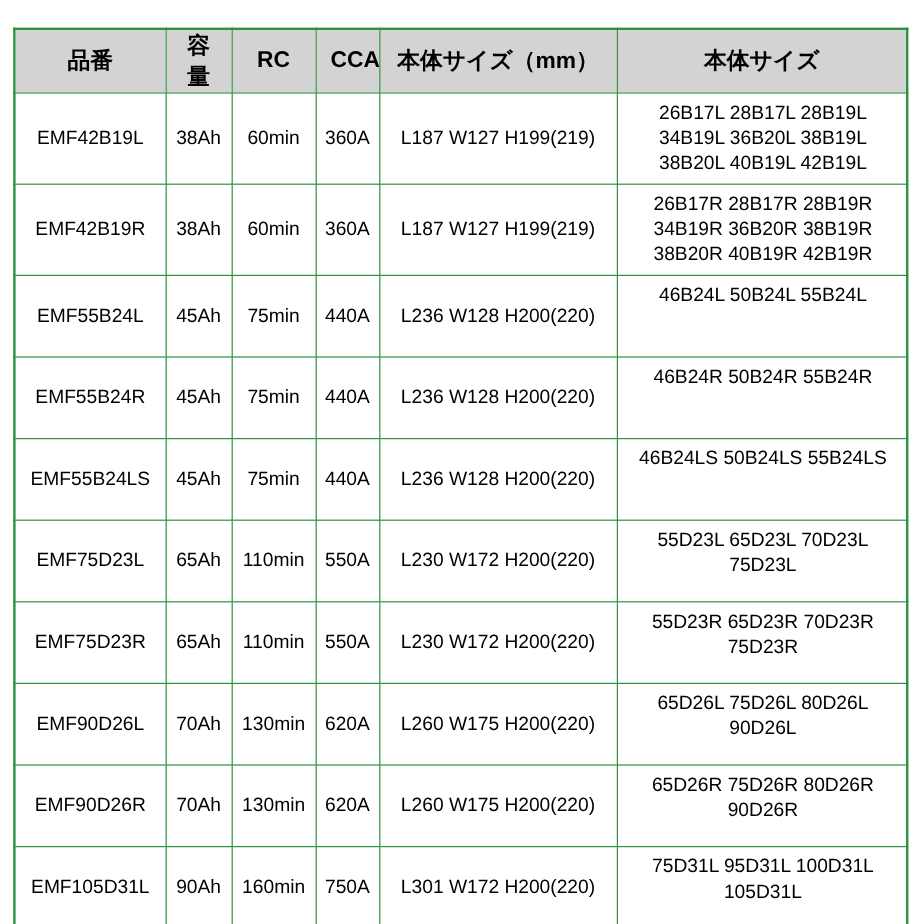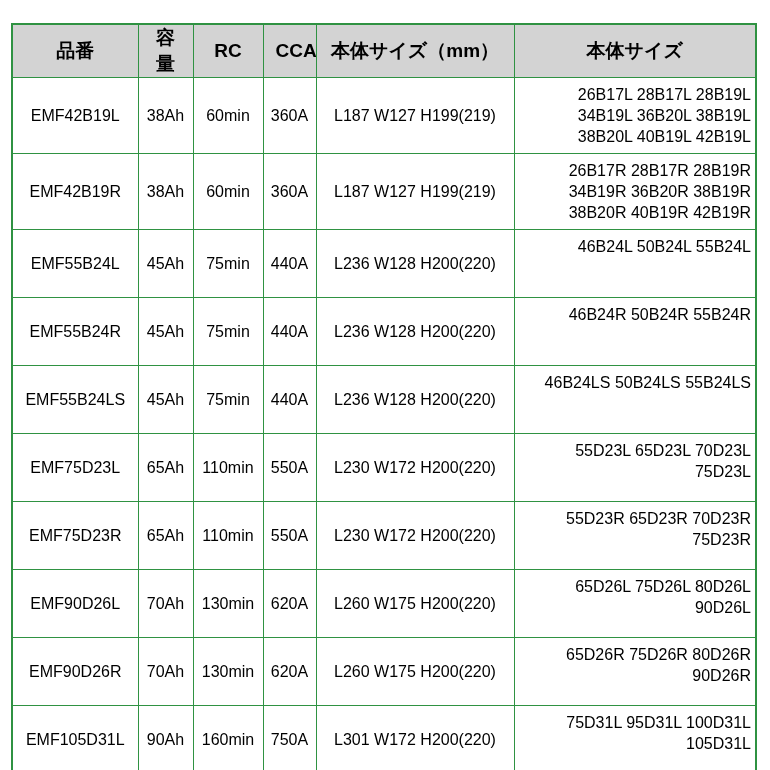--- a/index.html
+++ b/index.html
@@ -40,21 +40,21 @@
   }
   table.spec td{
     height:55px;
     font-size:16px;
     text-align:center;
     vertical-align:middle;
     padding:0 3px;
     line-height:21px;
   }
   table.spec td.compat-cell{
-    text-align:right;
+    text-align:center;
     vertical-align:top;
     padding:6px 4px 6px 6px;
   }
   .compat-line{
     display:block;
     line-height:21px;
     white-space:nowrap;
   }
 </style>
 </head>

